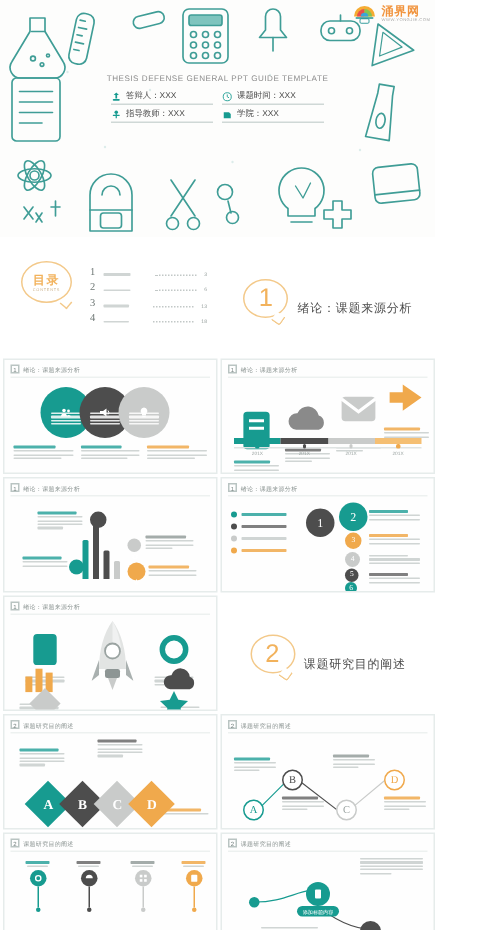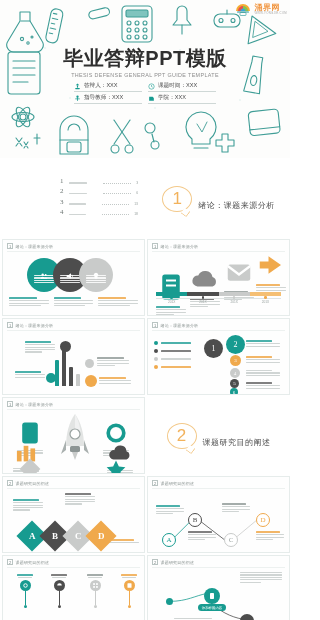--- a/index.html
+++ b/index.html
@@ -354,21 +354,20 @@
       </svg>
       <div>
         <div class="wm-text">涌界网</div>
         <div class="wm-text">
             <small>WWW.YONGJIE.COM</small>
           </div>
       </div>
     </div>
 
     <div class="hero-center">
-      <div class="hero-title">毕业答辩PPT模版</div>
       <div class="hero-sub">THESIS DEFENSE GENERAL PPT GUIDE TEMPLATE</div>
       <div class="hero-meta">
         <div class="meta-item">
           <span class="meta-ico">
             <svg viewBox="0 0 12 12">
                 <path d="M6 1 L9 4 H3 Z" fill="#179b90"></path>
                 <rect x="5" y="4" width="2" height="4" fill="#179b90"></rect>
                 <rect x="2" y="8.5" width="8" height="2" rx="1" fill="#179b90"></rect>
               </svg>
           </span>
@@ -403,20 +402,27 @@
         </div>
       </div>
     </div>
   </div>
 
   <div class="grid">
 
     <div class="cell">
       <div class="slide plain">
         <div class="toc">
+          <div class="toc-badge">
+            <div class="ring">
+              <div class="cn">目录</div>
+              <div class="en">CONTENTS</div>
+            </div>
+            <div class="tail"></div>
+          </div>
           <div class="toc-list">
             <div class="toc-item">
               <span class="toc-n">1</span>
               <span class="toc-label">
                   <i class="tx"></i>
                 </span>
               <span class="toc-dots"></span>
               <span class="toc-pg">3</span>
             </div>
             <div class="toc-item">

